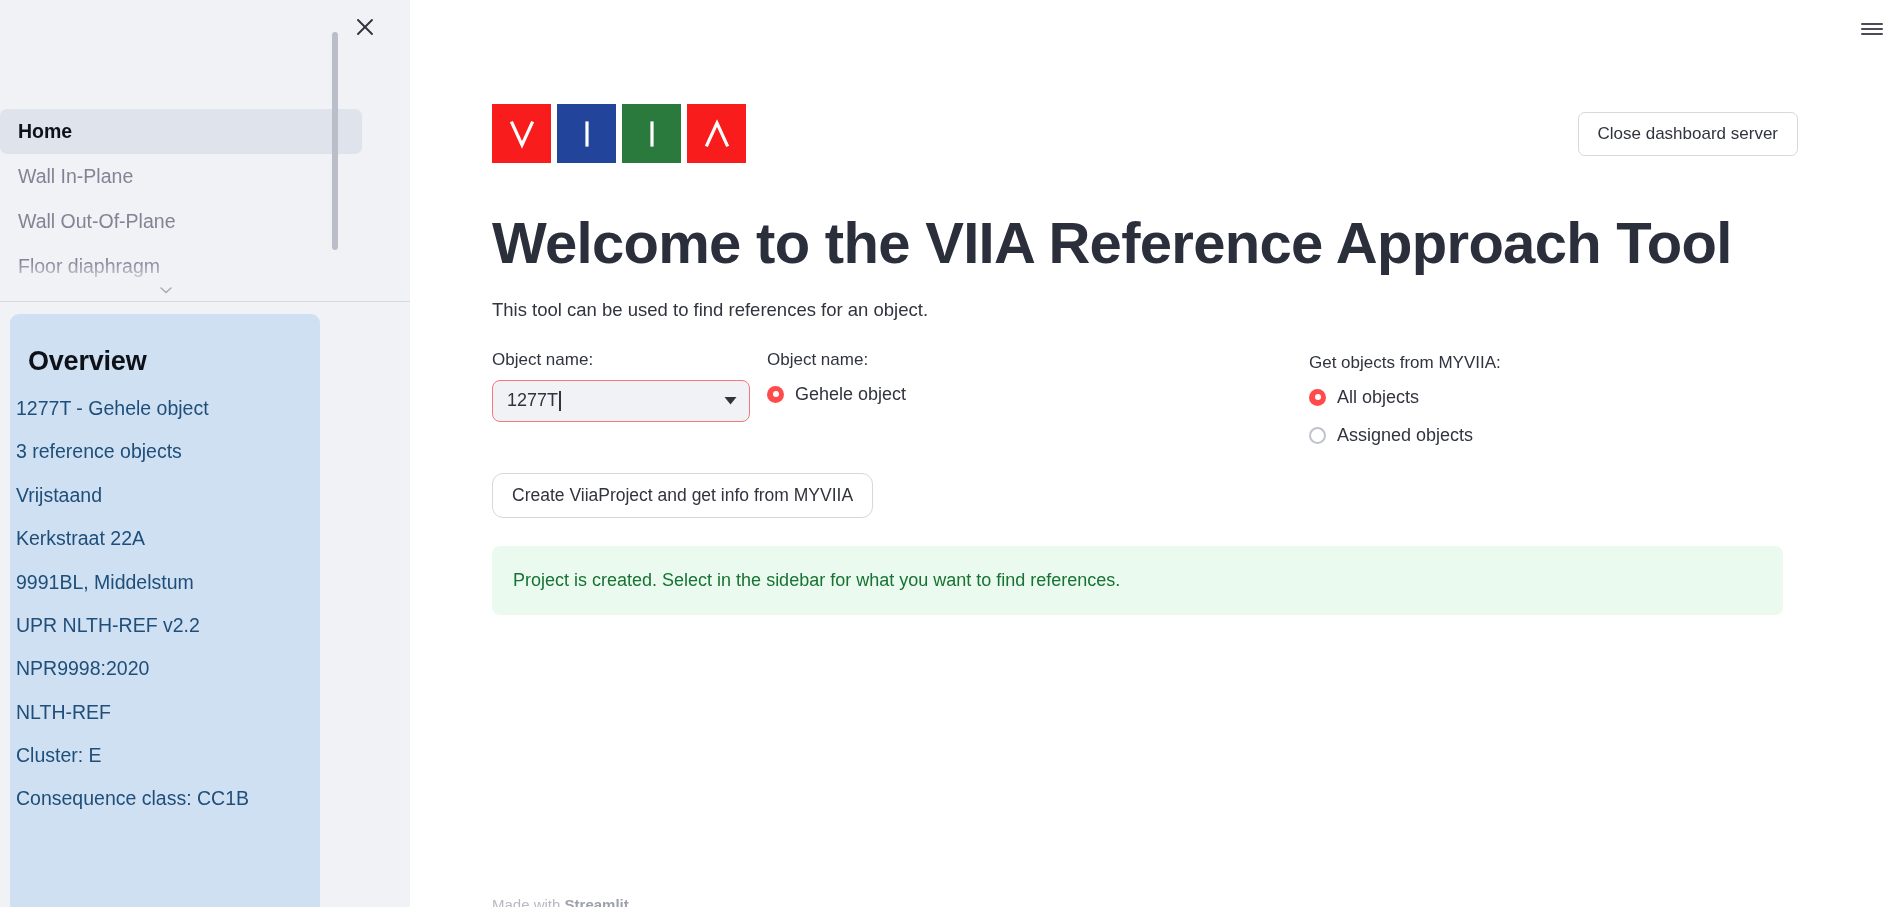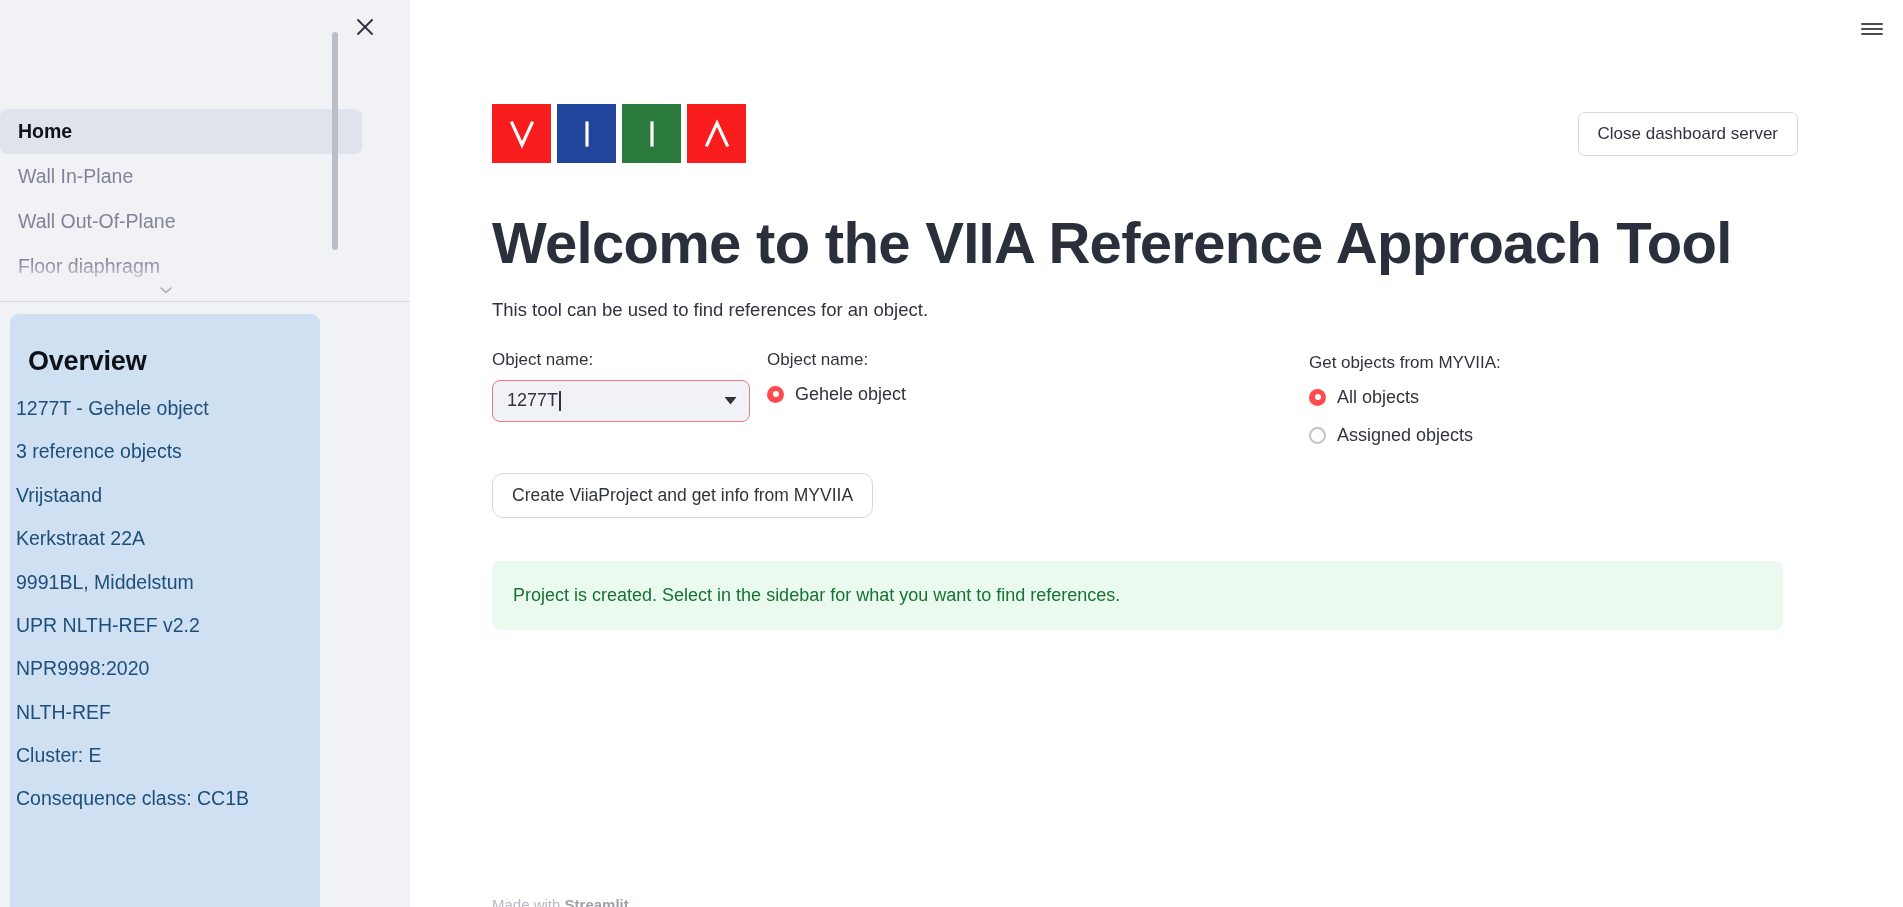--- a/index.html
+++ b/index.html
@@ -309,21 +309,21 @@
     border-radius: 11px;
     color: #31333f;
     font-size: 17.5px;
     font-family: "Liberation Sans", sans-serif;
     padding: 11px 19px;
     cursor: pointer;
     line-height: 1.2;
   }
 
   .alert-success {
-    margin-top: 43px;
+    margin-top: 28px;
     width: 1291px;
     background: #eafaef;
     border-radius: 8px;
     padding: 22px 21px;
     font-size: 18px;
     color: #177233;
     line-height: 1.4;
   }
 
   .footer {

